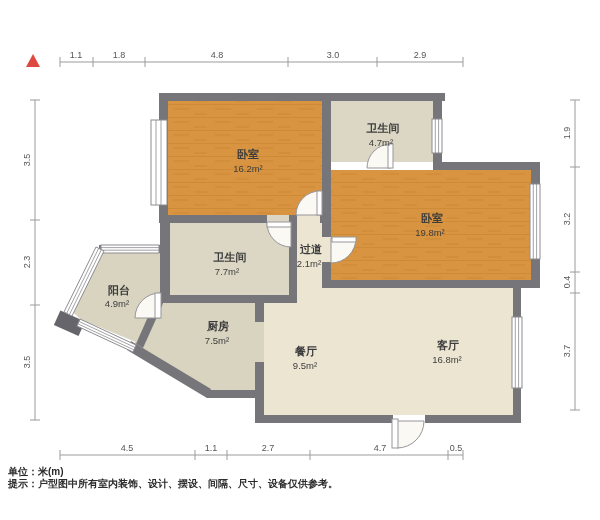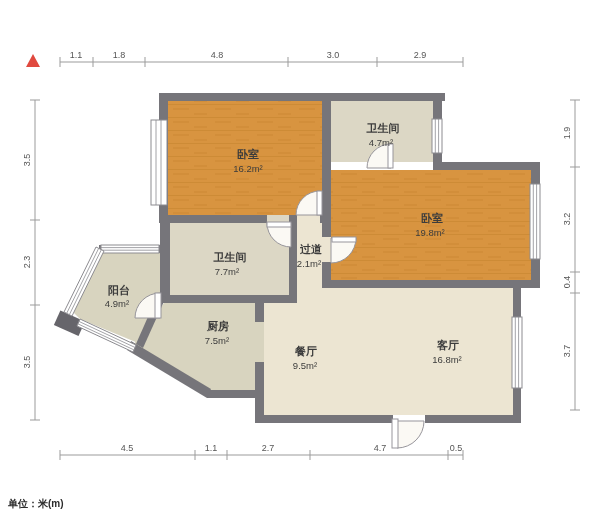--- a/index.html
+++ b/index.html
@@ -24,21 +24,21 @@
   .win{fill:#FFFFFF;stroke:#8C8B90;stroke-width:1;}
   .winline{stroke:#8C8B90;stroke-width:0.8;fill:none;}
   .door{fill:var(--door);stroke:#97959B;stroke-width:1;}
   .leaf{fill:#FFFFFF;stroke:#97959B;stroke-width:1;}
   .room-name{font-size:11px;font-weight:bold;fill:var(--text);text-anchor:middle;}
   .room-area{font-size:9.5px;fill:var(--text);text-anchor:middle;}
   .dim{stroke:var(--dim-line);stroke-width:1;fill:none;}
   .dim-label{font-size:9px;fill:#555;text-anchor:middle;}
   .north{fill:var(--north-arrow);}
   .footer{position:absolute;left:8px;top:466px;width:560px;
-          font-size:10px;font-weight:bold;color:#2B2B2B;line-height:12px;margin-top:32px;}
+          font-size:10px;font-weight:bold;color:#2B2B2B;line-height:12px;}
   .footer div{white-space:nowrap;}
 </style>
 </head>
 <body>
 
 <svg width="600" height="520" viewBox="0 0 600 520">
   <defs>
     <pattern id="woodPat" width="42" height="13" patternUnits="userSpaceOnUse">
       <rect width="42" height="13" class="wood-base"></rect>
       <rect x="0" y="0" width="42" height="1" class="wood-line"></rect>
@@ -228,13 +228,14 @@
     <text x="268" y="451" class="dim-label">2.7</text>
     <text x="380" y="451" class="dim-label">4.7</text>
     <text x="456" y="451" class="dim-label">0.5</text>
   </g>
 
   <polygon points="33,54 26,67 40,67" class="north"></polygon>
 </svg>
 
 <div class="footer">
   <div>单位：米(m)</div>
+  <div>提示：户型图中所有室内装饰、设计、摆设、间隔、尺寸、设备仅供参考。</div>
 </div>
 
 </body></html>

